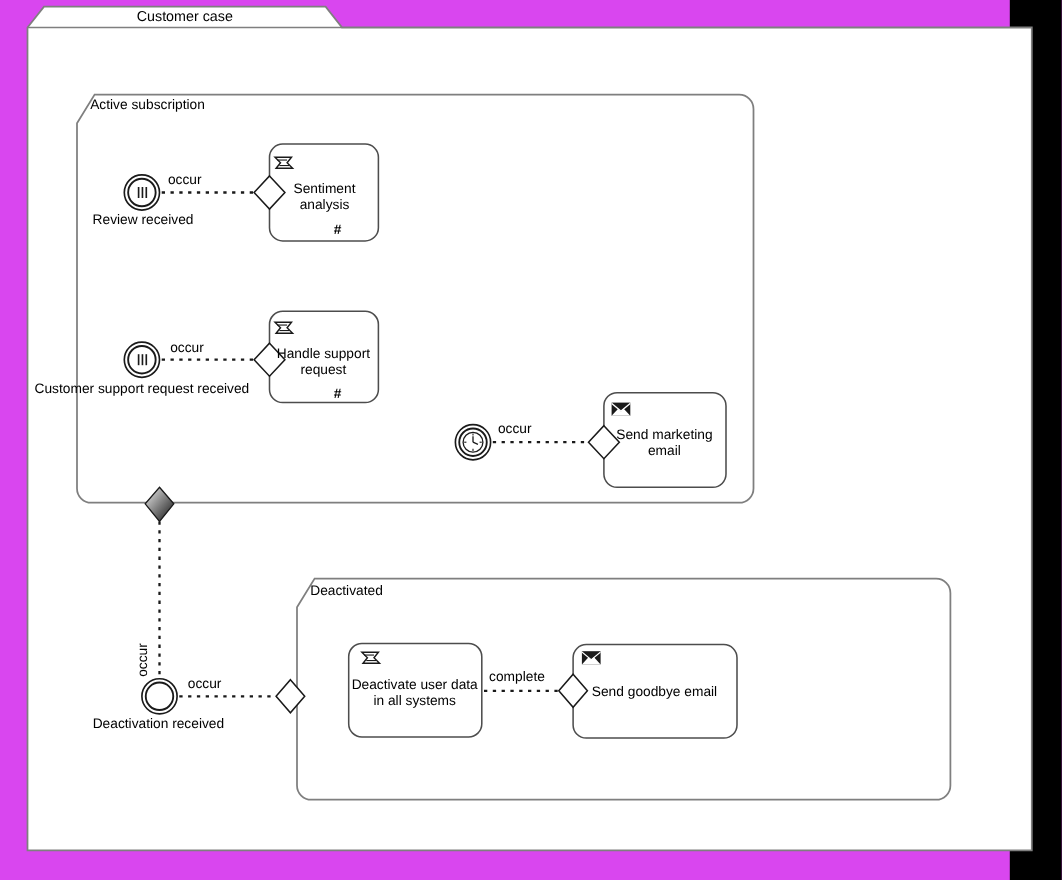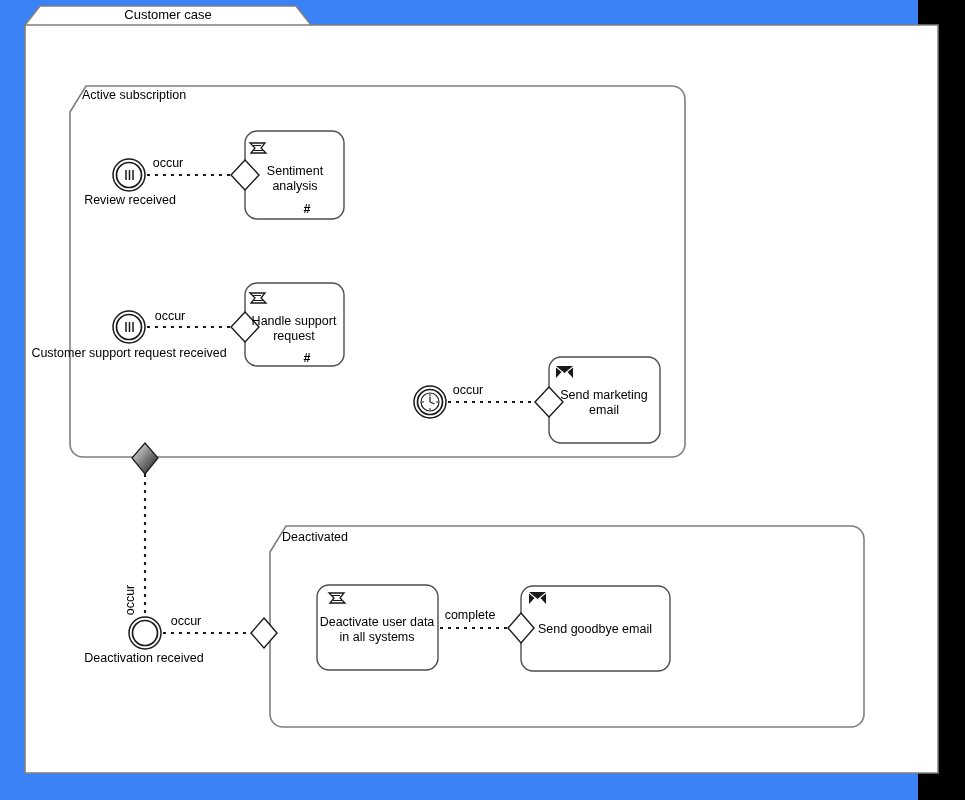--- a/index.html
+++ b/index.html
@@ -11,21 +11,21 @@
   body {
     width: 965px;
     height: 800px;
     font-family: "Liberation Sans", sans-serif;
     overflow: hidden;
   }
   #stage {
     position: relative;
     width: 918px;
     height: 800px;
-    background: #3b82f6;
+    background: #d946ef;
   }
   #stage svg {
     position: absolute;
     left: 0;
     top: 0;
   }
   .lbl {
     font-family: "Liberation Sans", sans-serif;
     fill: #000000;
     font-size: 12.5px;

